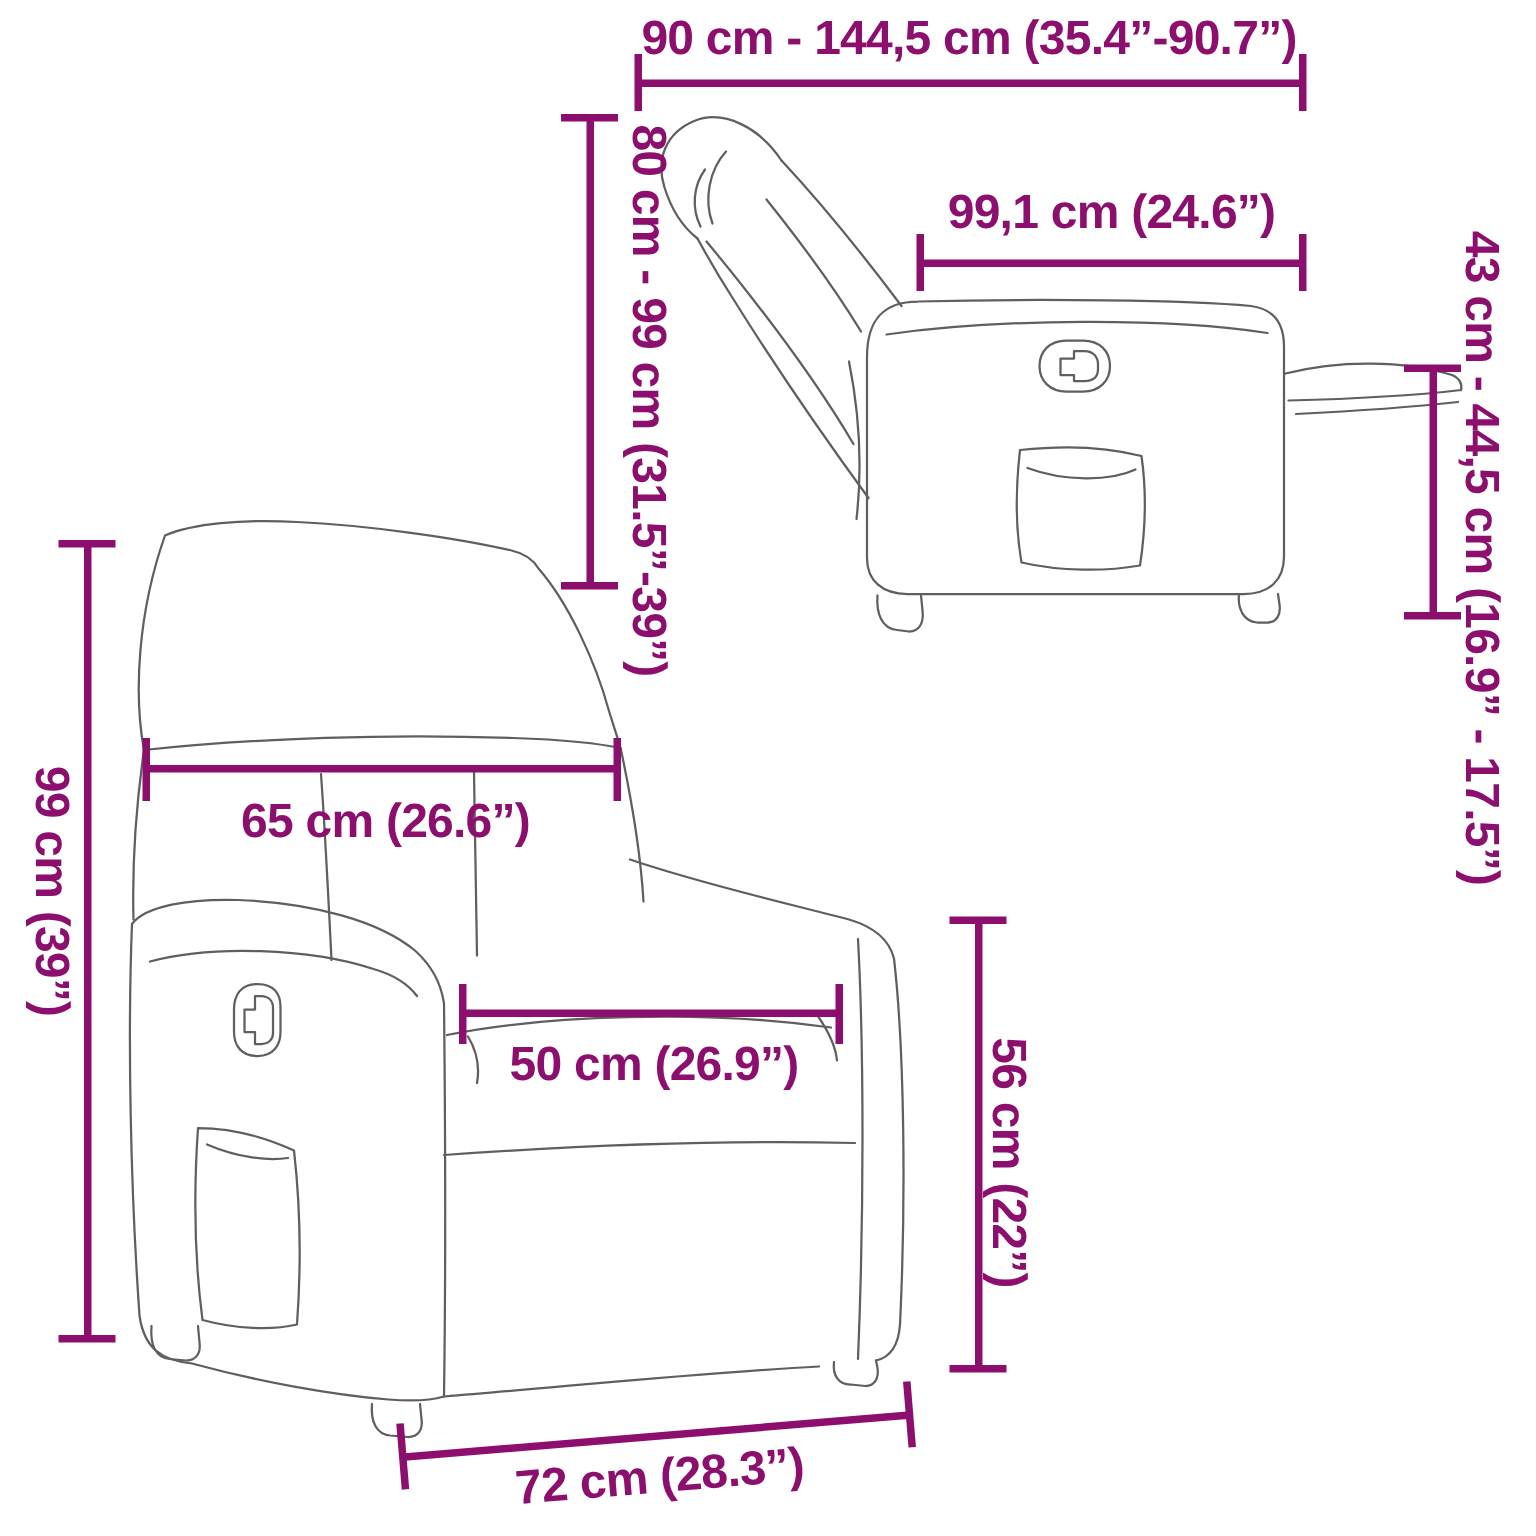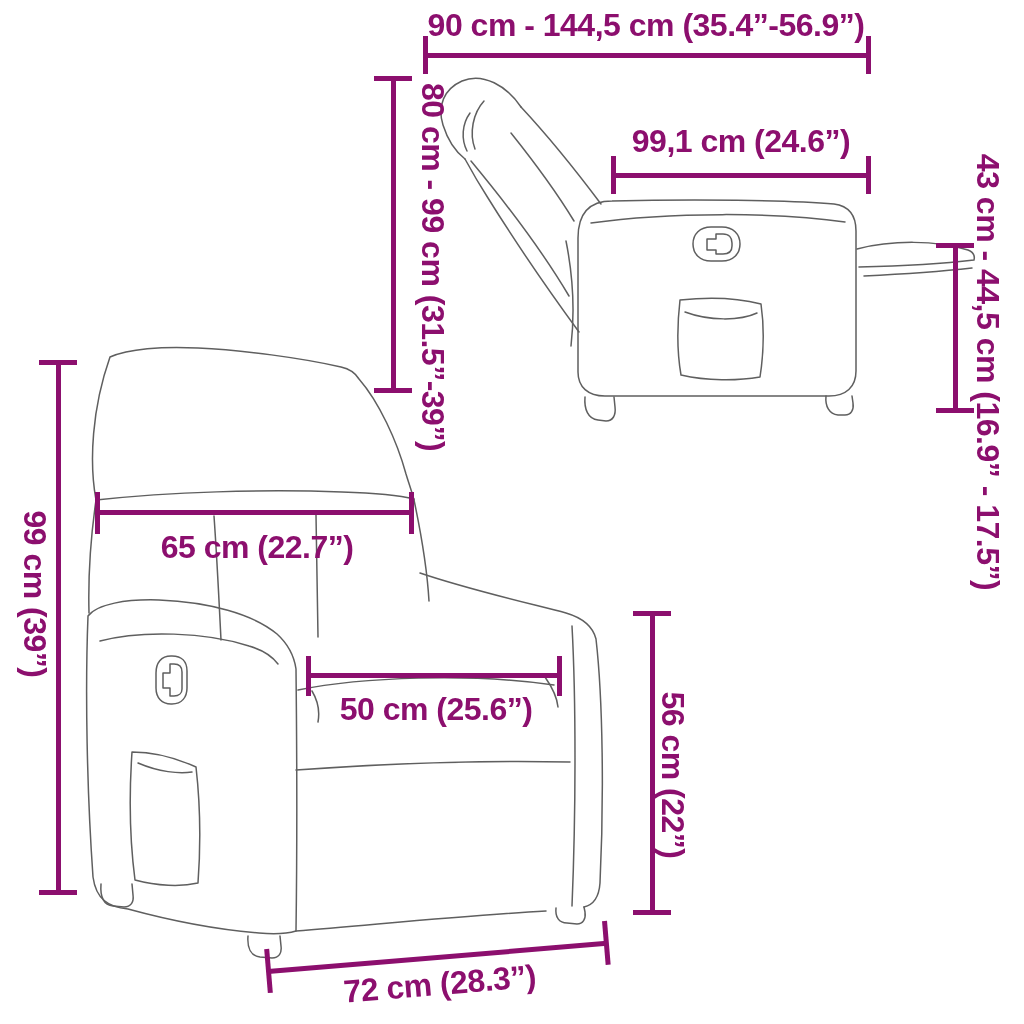--- a/index.html
+++ b/index.html
@@ -59,21 +59,21 @@
     <path d="M 296,770 C 380,764 482,760 570,762 M 296,931 C 382,924 470,915 546,911 M 312,691 C 318,701 320,711 318,722 M 545,677 C 552,687 557,697 558,707"></path>
     <path d="M 101,884 C 100,897 104,905 113,906 L 124,907 C 131,907 134,902 133,895 L 132,884"></path>
     <path d="M 248,936 C 247,948 251,956 260,957 L 272,958 C 279,958 282,953 281,946 L 280,936"></path>
     <path d="M 556,908 C 555,917 559,923 567,923 L 577,924 C 583,924 586,919 585,912 L 584,907"></path>
   </g>
 </svg>
 
 <div class="dim-line" style="left:425px; top:53px; width:443px; height:5px;"></div>
 <div class="tick" style="left:423px; top:36px; width:5px; height:38px;"></div>
 <div class="tick" style="left:866px; top:36px; width:5px; height:38px;"></div>
-<div class="dim-label" style="left:396px; top:6px; width:500px;">90 cm - 144,5 cm (35.4”-56.9”)</div>
+<div class="dim-label" style="left:396px; top:6px; width:500px;">90 cm - 144,5 cm (35.4”-90.7”)</div>
 
 <div class="dim-line" style="left:613px; top:173px; width:257px; height:5px;"></div>
 <div class="tick" style="left:611px; top:156px; width:5px; height:38px;"></div>
 <div class="tick" style="left:866px; top:156px; width:5px; height:38px;"></div>
 <div class="dim-label" style="left:591px; top:122px; width:300px;">99,1 cm (24.6”)</div>
 
 <div class="dim-line" style="left:391px; top:78px; width:5px; height:312px;"></div>
 <div class="tick" style="left:374px; top:76px; width:38px; height:5px;"></div>
 <div class="tick" style="left:374px; top:388px; width:38px; height:5px;"></div>
 <div class="dim-label rot90" style="left:153px; top:248px; width:560px; height:38px;">80 cm - 99 cm (31.5”-39”)</div>
@@ -84,26 +84,26 @@
 <div class="dim-label rot90" style="left:708px; top:353px; width:560px; height:38px;">43 cm - 44,5 cm (16.9” - 17.5”)</div>
 
 <div class="dim-line" style="left:56px; top:362px; width:5px; height:530px;"></div>
 <div class="tick" style="left:39px; top:360px; width:38px; height:5px;"></div>
 <div class="tick" style="left:39px; top:890px; width:38px; height:5px;"></div>
 <div class="dim-label rot90" style="left:-125px; top:575px; width:320px; height:38px;">99 cm (39”)</div>
 
 <div class="dim-line" style="left:97px; top:510px; width:316px; height:5px;"></div>
 <div class="tick" style="left:95px; top:492px; width:5px; height:42px;"></div>
 <div class="tick" style="left:409px; top:492px; width:5px; height:42px;"></div>
-<div class="dim-label" style="left:107px; top:528px; width:300px;">65 cm (22.7”)</div>
+<div class="dim-label" style="left:107px; top:528px; width:300px;">65 cm (26.6”)</div>
 
 <div class="dim-line" style="left:308px; top:673px; width:253px; height:5px;"></div>
 <div class="tick" style="left:306px; top:656px; width:5px; height:40px;"></div>
 <div class="tick" style="left:557px; top:656px; width:5px; height:40px;"></div>
-<div class="dim-label" style="left:286px; top:690px; width:300px;">50 cm (25.6”)</div>
+<div class="dim-label" style="left:286px; top:690px; width:300px;">50 cm (26.9”)</div>
 
 <div class="dim-line" style="left:650px; top:613px; width:5px; height:299px;"></div>
 <div class="tick" style="left:633px; top:611px; width:38px; height:5px;"></div>
 <div class="tick" style="left:633px; top:910px; width:38px; height:5px;"></div>
 <div class="dim-label rot90" style="left:523px; top:756px; width:300px; height:38px;">56 cm (22”)</div>
 
 <div class="slant" style="left:268px; top:971px; width:340px; height:0;">
   <div class="dim-line" style="left:0; top:-2px; width:340px; height:5px;"></div>
   <div class="tick" style="left:-2px; top:-22px; width:5px; height:44px;"></div>
   <div class="tick" style="left:337px; top:-22px; width:5px; height:44px;"></div>

